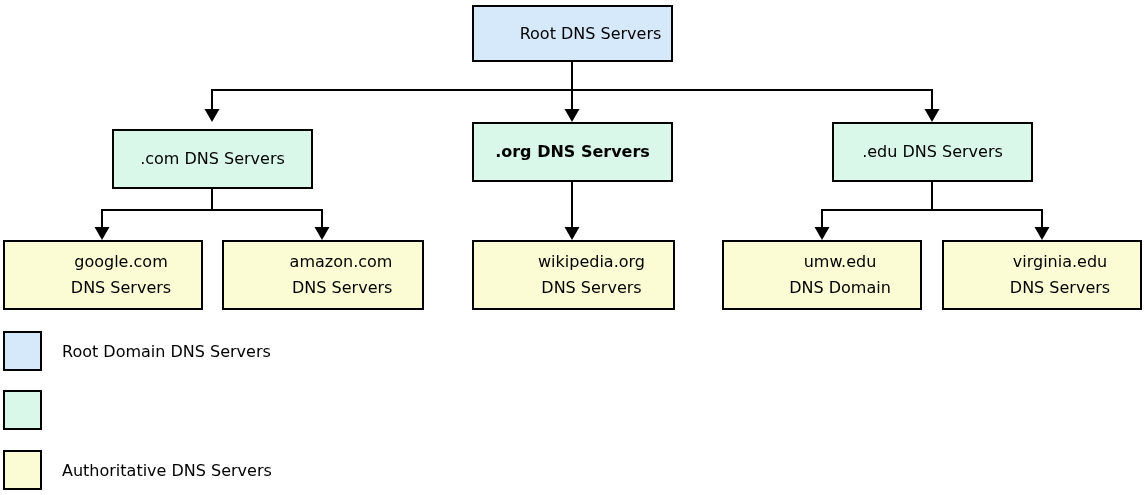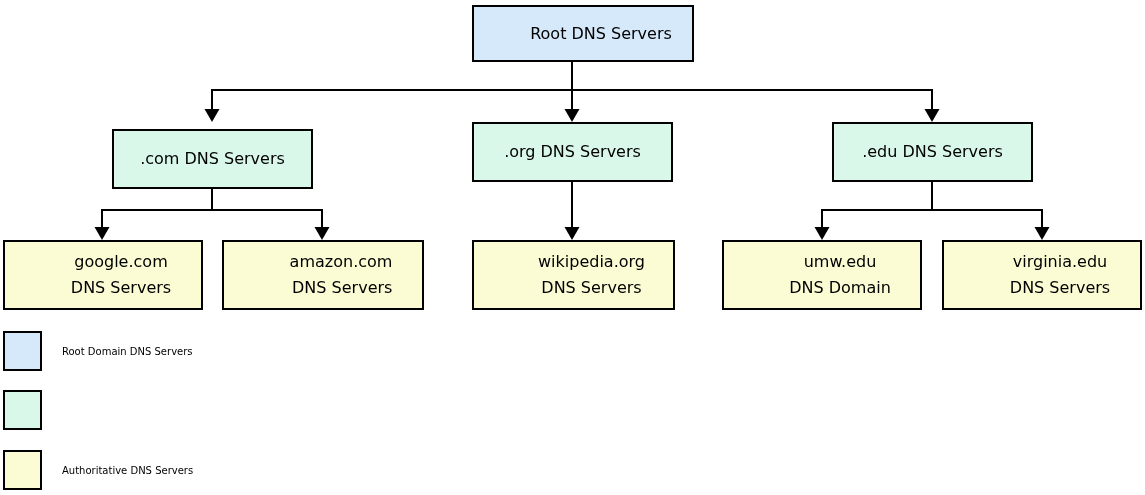--- a/index.html
+++ b/index.html
@@ -21,23 +21,23 @@
     justify-content: center;
     text-align: center;
     font-size: 16px;
     white-space: pre-line;
     line-height: 26px;
   }
   .node-root { background: var(--root_fill); }
   .node-tld  { background: var(--tld_fill); }
   .node-auth { background: var(--auth_fill); padding-left: 36px; }
 
-  #node-root      { left: 472px; top: 5px;   width: 222px; height: 57px; padding-left: 36px; }
+  #node-root      { left: 472px; top: 5px;   width: 201px; height: 57px; padding-left: 36px; }
   #node-tld-com   { left: 112px; top: 122px; width: 201px; height: 60px; margin-top: 7px; }
-  #node-tld-org   { left: 472px; top: 122px; width: 201px; height: 60px; }
+  #node-tld-org   { left: 472px; top: 122px; width: 201px; height: 60px; font-weight: bold; }
   #node-tld-edu   { left: 832px; top: 122px; width: 201px; height: 60px; }
   #node-auth-google    { left: 3px;   top: 240px; width: 200px; height: 70px; }
   #node-auth-amazon    { left: 222px; top: 240px; width: 202px; height: 70px; text-align: right; }
   #node-auth-wikipedia { left: 472px; top: 240px; width: 203px; height: 70px; }
   #node-auth-umw       { left: 722px; top: 240px; width: 200px; height: 70px; }
   #node-auth-virginia  { left: 942px; top: 240px; width: 200px; height: 70px; }
 
   #edges { position: absolute; left: 0; top: 0; }
   #edges path { stroke: var(--line, #000000); stroke-width: 2; fill: none; }
   #edges polygon { fill: var(--line, #000000); stroke: none; }
@@ -51,21 +51,21 @@
   }
   .legend-swatch {
     box-sizing: border-box;
     width: 39px;
     height: 40px;
     border: 2px solid var(--border, #000000);
     flex: 0 0 auto;
   }
   .legend-label {
     margin-left: 20px;
-    font-size: 10px;
+    font-size: 16px;
     white-space: nowrap;
   }
   #legend-item-root { top: 331px; }
   #legend-item-tld  { top: 390px; }
   #legend-item-auth { top: 450px; }
   .legend-swatch-root { background: var(--root_fill); }
   .legend-swatch-tld  { background: var(--tld_fill); }
   .legend-swatch-auth { background: var(--auth_fill); }
 </style>
 </head>

